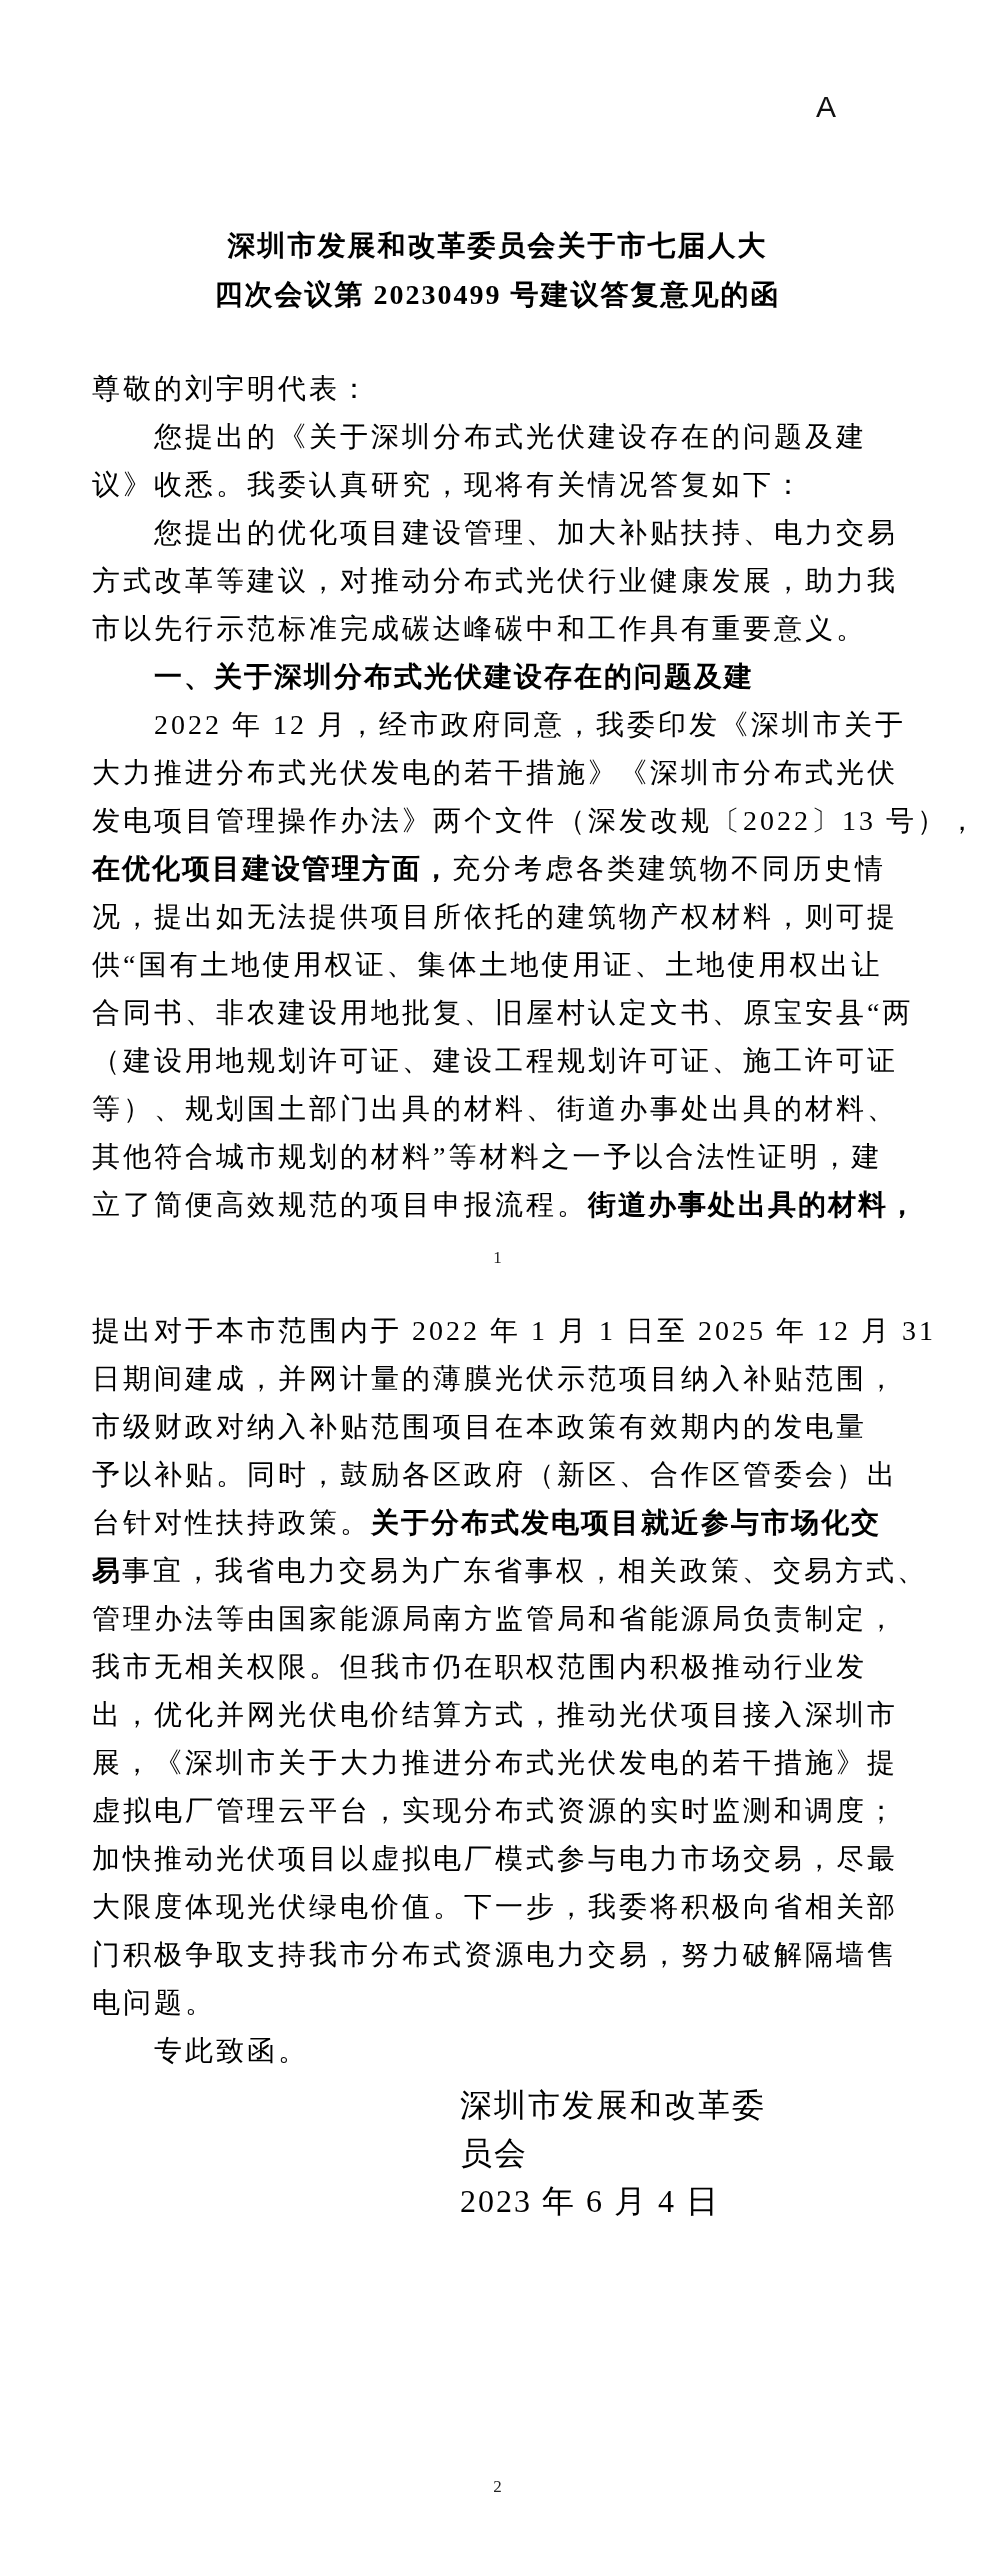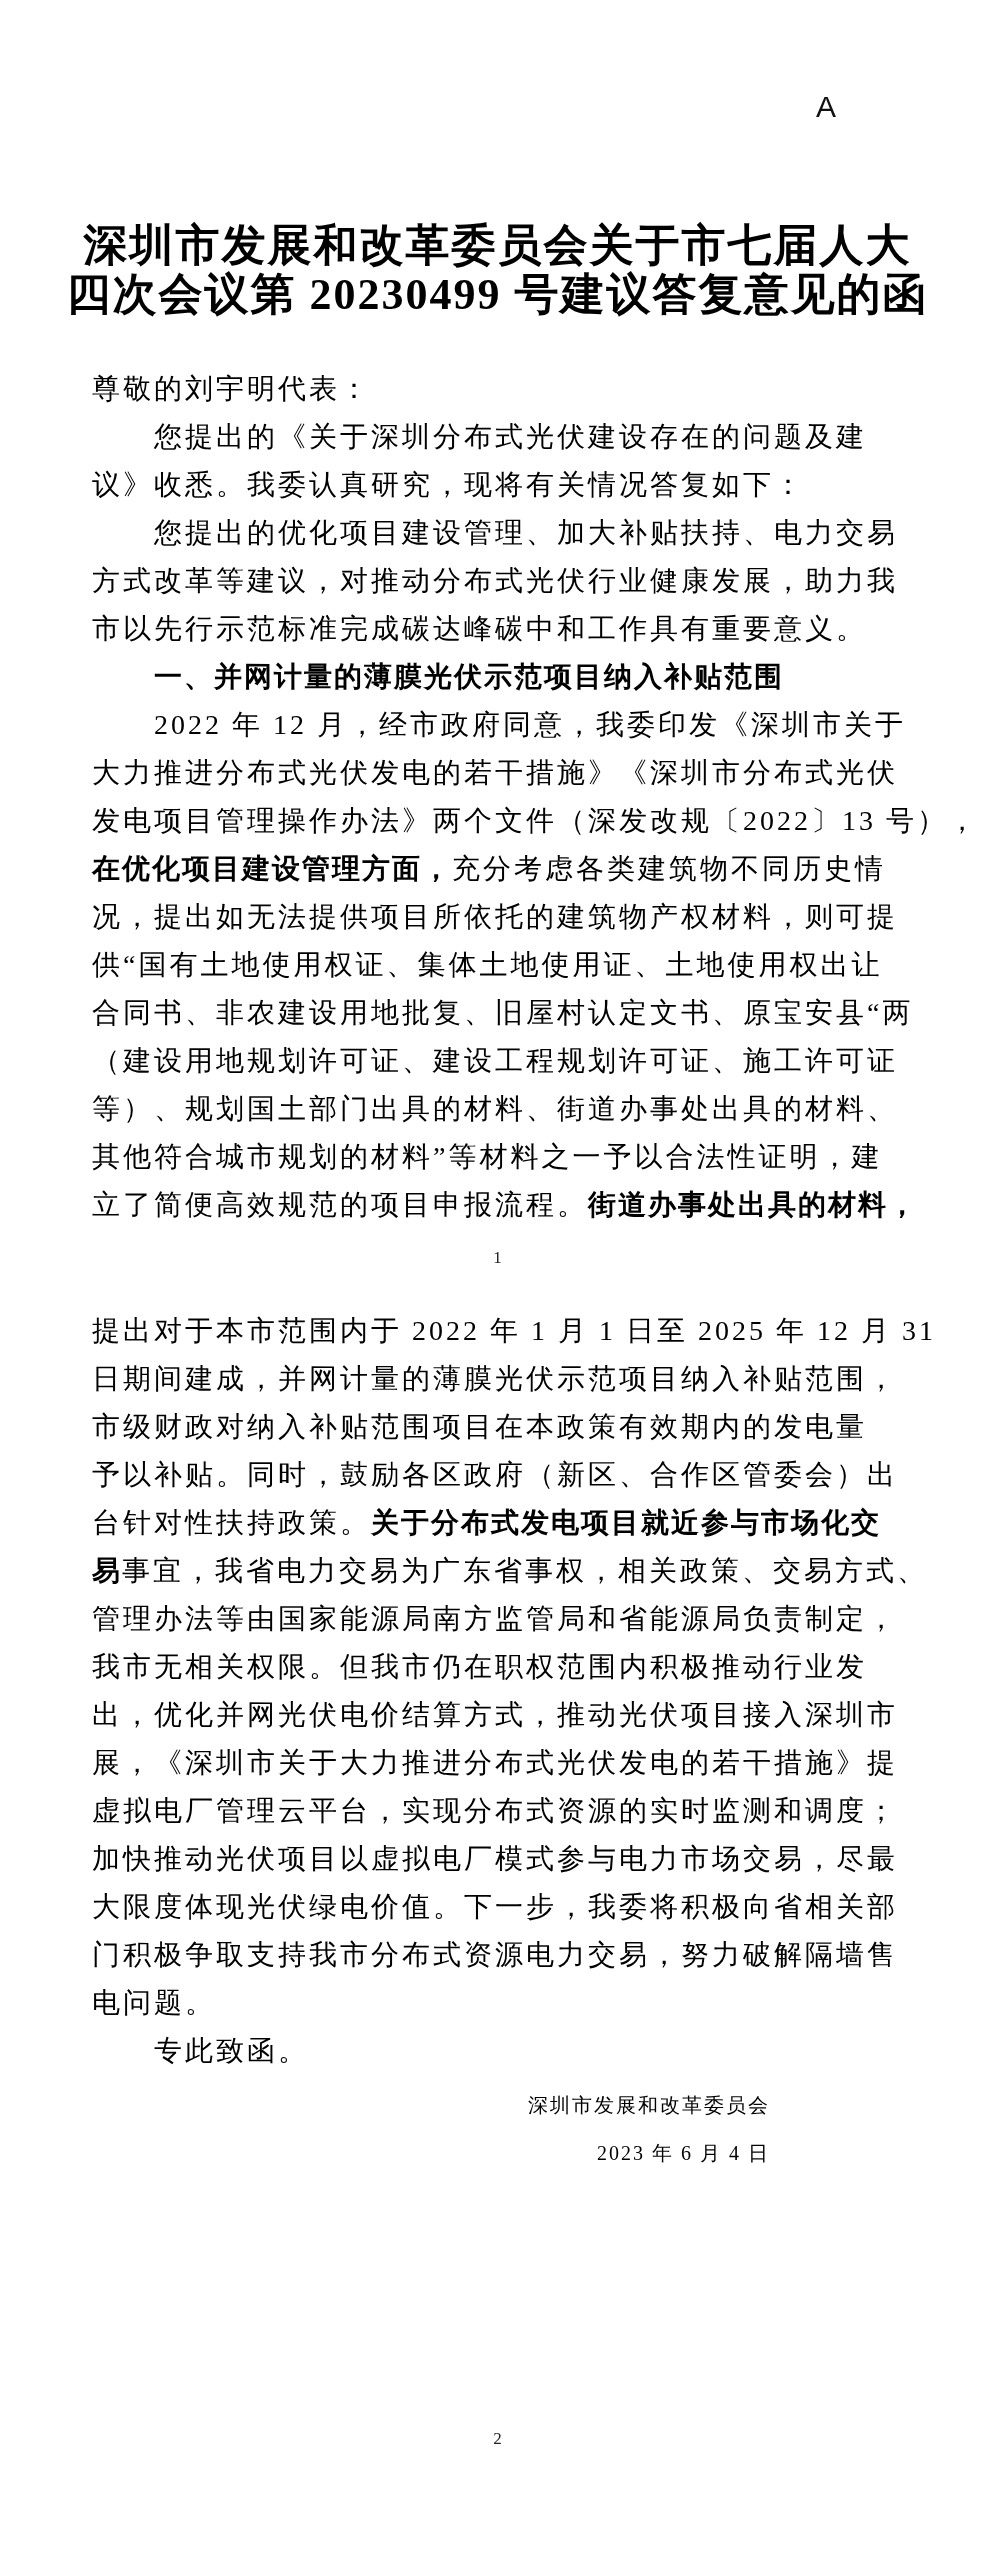--- a/index.html
+++ b/index.html
@@ -22,21 +22,21 @@
     left: 816px;
     font-family: "Liberation Sans", "DejaVu Sans", sans-serif;
     font-size: 30px;
     font-weight: 500;
     color: #111;
   }
   .title {
     margin: 0;
     padding-top: 221px;
     text-align: center;
-    font-size: 44px;
+    font-size: 28px;
     font-weight: 700;
     line-height: 49px;
     letter-spacing: 2px;
   }
   .body-block {
     padding-left: 92px;
     padding-right: 48px;
   }
   #page1-lines { margin-top: 46px; }
   #page2-lines { margin-top: 38px; }
@@ -58,22 +58,22 @@
     height: 22px;
     line-height: 22px;
     text-align: center;
     font-size: 17px;
     color: #222;
   }
   .signature {
     margin-top: 6px;
     margin-left: 460px;
     width: 310px;
-    text-align: right;
-    font-size: 20px;
+    text-align: left;
+    font-size: 32px;
     line-height: 48px;
     letter-spacing: 2px;
   }
   #pagenum-2 { margin-top: 251px; }
 </style>
 </head>
 <body>
 
 <div class="doc">
 
@@ -84,21 +84,21 @@
     <span>四次会议第 20230499 号建议答复意见的函</span>
   </h1>
 
   <div class="body-block" id="page1-lines">
       <div class="line"><span>尊敬的刘宇明代表：</span></div>
       <div class="line indent"><span>您提出的《关于深圳分布式光伏建设存在的问题及建</span></div>
       <div class="line"><span>议》收悉。我委认真研究，现将有关情况答复如下：</span></div>
       <div class="line indent"><span>您提出的优化项目建设管理、加大补贴扶持、电力交易</span></div>
       <div class="line"><span>方式改革等建议，对推动分布式光伏行业健康发展，助力我</span></div>
       <div class="line"><span>市以先行示范标准完成碳达峰碳中和工作具有重要意义。</span></div>
-      <div class="line indent"><span class="b">一、并网计量的薄膜光伏示范项目纳入补贴范围</span></div>
+      <div class="line indent"><span class="b">一、关于深圳分布式光伏建设存在的问题及建</span></div>
       <div class="line indent"><span>2022 年 12 月，经市政府同意，我委印发《深圳市关于</span></div>
       <div class="line"><span>大力推进分布式光伏发电的若干措施》《深圳市分布式光伏</span></div>
       <div class="line"><span>发电项目管理操作办法》两个文件（深发改规〔2022〕13 号），</span></div>
       <div class="line"><span class="b">在优化项目建设管理方面，</span><span>充分考虑各类建筑物不同历史情</span></div>
       <div class="line"><span>况，提出如无法提供项目所依托的建筑物产权材料，则可提</span></div>
       <div class="line"><span>供“国有土地使用权证、集体土地使用证、土地使用权出让</span></div>
       <div class="line"><span>合同书、非农建设用地批复、旧屋村认定文书、原宝安县“两</span></div>
       <div class="line"><span>（建设用地规划许可证、建设工程规划许可证、施工许可证</span></div>
       <div class="line"><span>等）、规划国土部门出具的材料、街道办事处出具的材料、</span></div>
       <div class="line"><span>其他符合城市规划的材料”等材料之一予以合法性证明，建</span></div>

